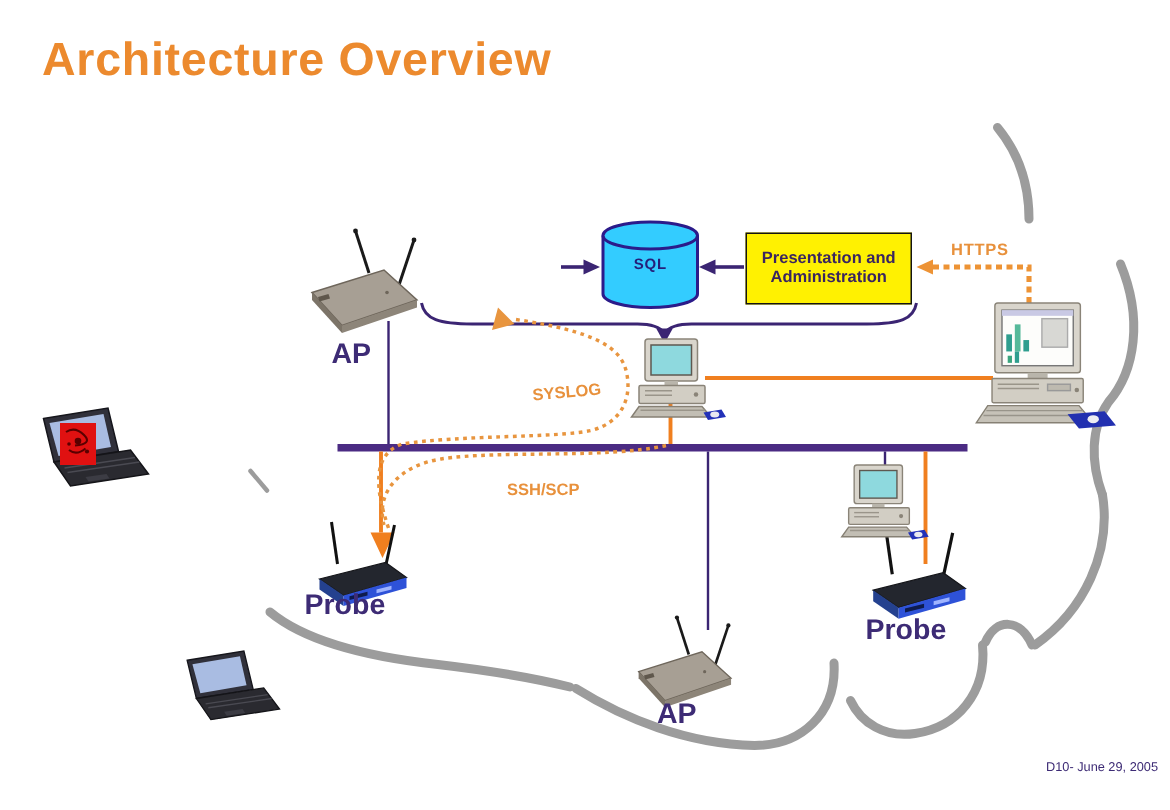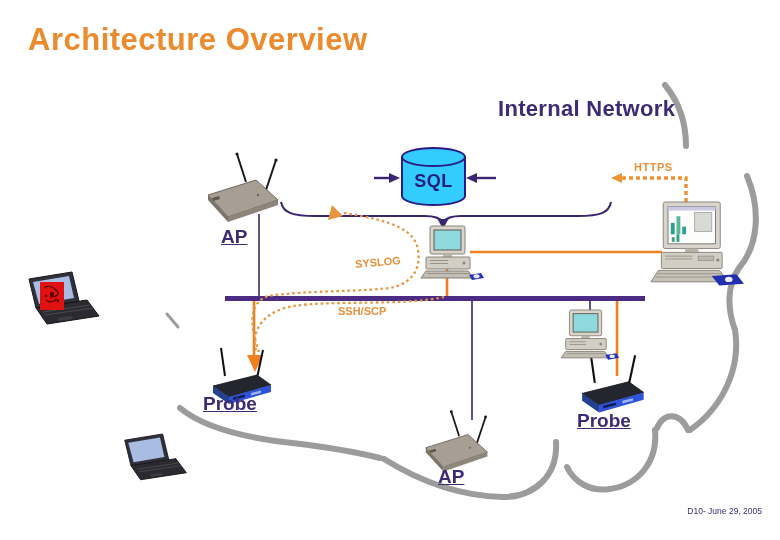--- a/index.html
+++ b/index.html
@@ -17,33 +17,33 @@
   }
   .node-box{
     display:flex;align-items:center;justify-content:center;text-align:center;
     font-weight:bold;font-size:11px;line-height:1.18;color:#3A2560;
     border:1.6px solid #141414;box-sizing:border-box;padding:2px;
   }
   .box-aggregation{left:287px;top:152px;width:86px;height:51px;background:#F2932C;}
   .box-presentation{left:497px;top:155px;width:111px;height:48px;background:#FFF101;}
   .db-label{
     left:402px;top:171px;width:63px;text-align:center;
-    font-size:18px;font-weight:bold;color:#251F7A;letter-spacing:.5px;
-  }
-  .dev-label{font-size:19px;font-weight:bold;color:#3D2B75;text-decoration:underline;}
+    font-size:10px;font-weight:bold;color:#251F7A;letter-spacing:.5px;
+  }
+  .dev-label{font-size:19px;font-weight:bold;color:#3D2B75;}
   .lbl-ap-left{left:221px;top:226px;}
   .lbl-probe-left{left:203px;top:393px;}
   .lbl-ap-bottom{left:438px;top:466px;}
   .lbl-probe-right{left:577px;top:410px;}
   .proto-label{font-weight:bold;color:#E8913C;}
   .lbl-https{left:634px;top:161px;font-size:11px;letter-spacing:.5px;}
   .lbl-syslog{left:355px;top:256px;font-size:11px;transform:rotate(-5deg);}
-  .lbl-ssh{left:338px;top:305px;font-size:11px;}
+  .lbl-ssh{left:338px;top:321px;font-size:11px;}
   .slide-footer{
-    right:18px;top:506px;font-size:8.5px;color:#3D2B75;
+    right:8px;top:506px;font-size:8.5px;color:#3D2B75;
   }
   svg{position:absolute;left:0;top:0;}
 </style>
 </head>
 <body>
 
 <div id="stage">
 
   <svg width="780" height="540" viewBox="0 0 780 540">
     <defs>
@@ -195,23 +195,25 @@
       <circle cx="52" cy="294" r="2.2" fill="#5A0000"></circle>
       <circle cx="58" cy="301" r="1.4" fill="#5A0000"></circle>
       <circle cx="46" cy="296" r="1.2" fill="#5A0000"></circle>
     </g>
     <g transform="translate(123,434) scale(0.88)">
       <use href="#laptopDef"></use>
     </g>
   </svg>
 
   <div class="abs slide-title">Architecture Overview</div>
-  <div class="abs region-label">Internal Network</div>
 
   <div class="abs db-label">SQL</div>
+  <div class="abs node-box box-presentation">
+    <span>Presentation and Administration</span>
+  </div>
 
   <div class="abs dev-label lbl-ap-left">AP</div>
   <div class="abs dev-label lbl-probe-left">Probe</div>
   <div class="abs dev-label lbl-ap-bottom">AP</div>
   <div class="abs dev-label lbl-probe-right">Probe</div>
 
   <div class="abs proto-label lbl-https">HTTPS</div>
   <div class="abs proto-label lbl-syslog">SYSLOG</div>
   <div class="abs proto-label lbl-ssh">SSH/SCP</div>
 

